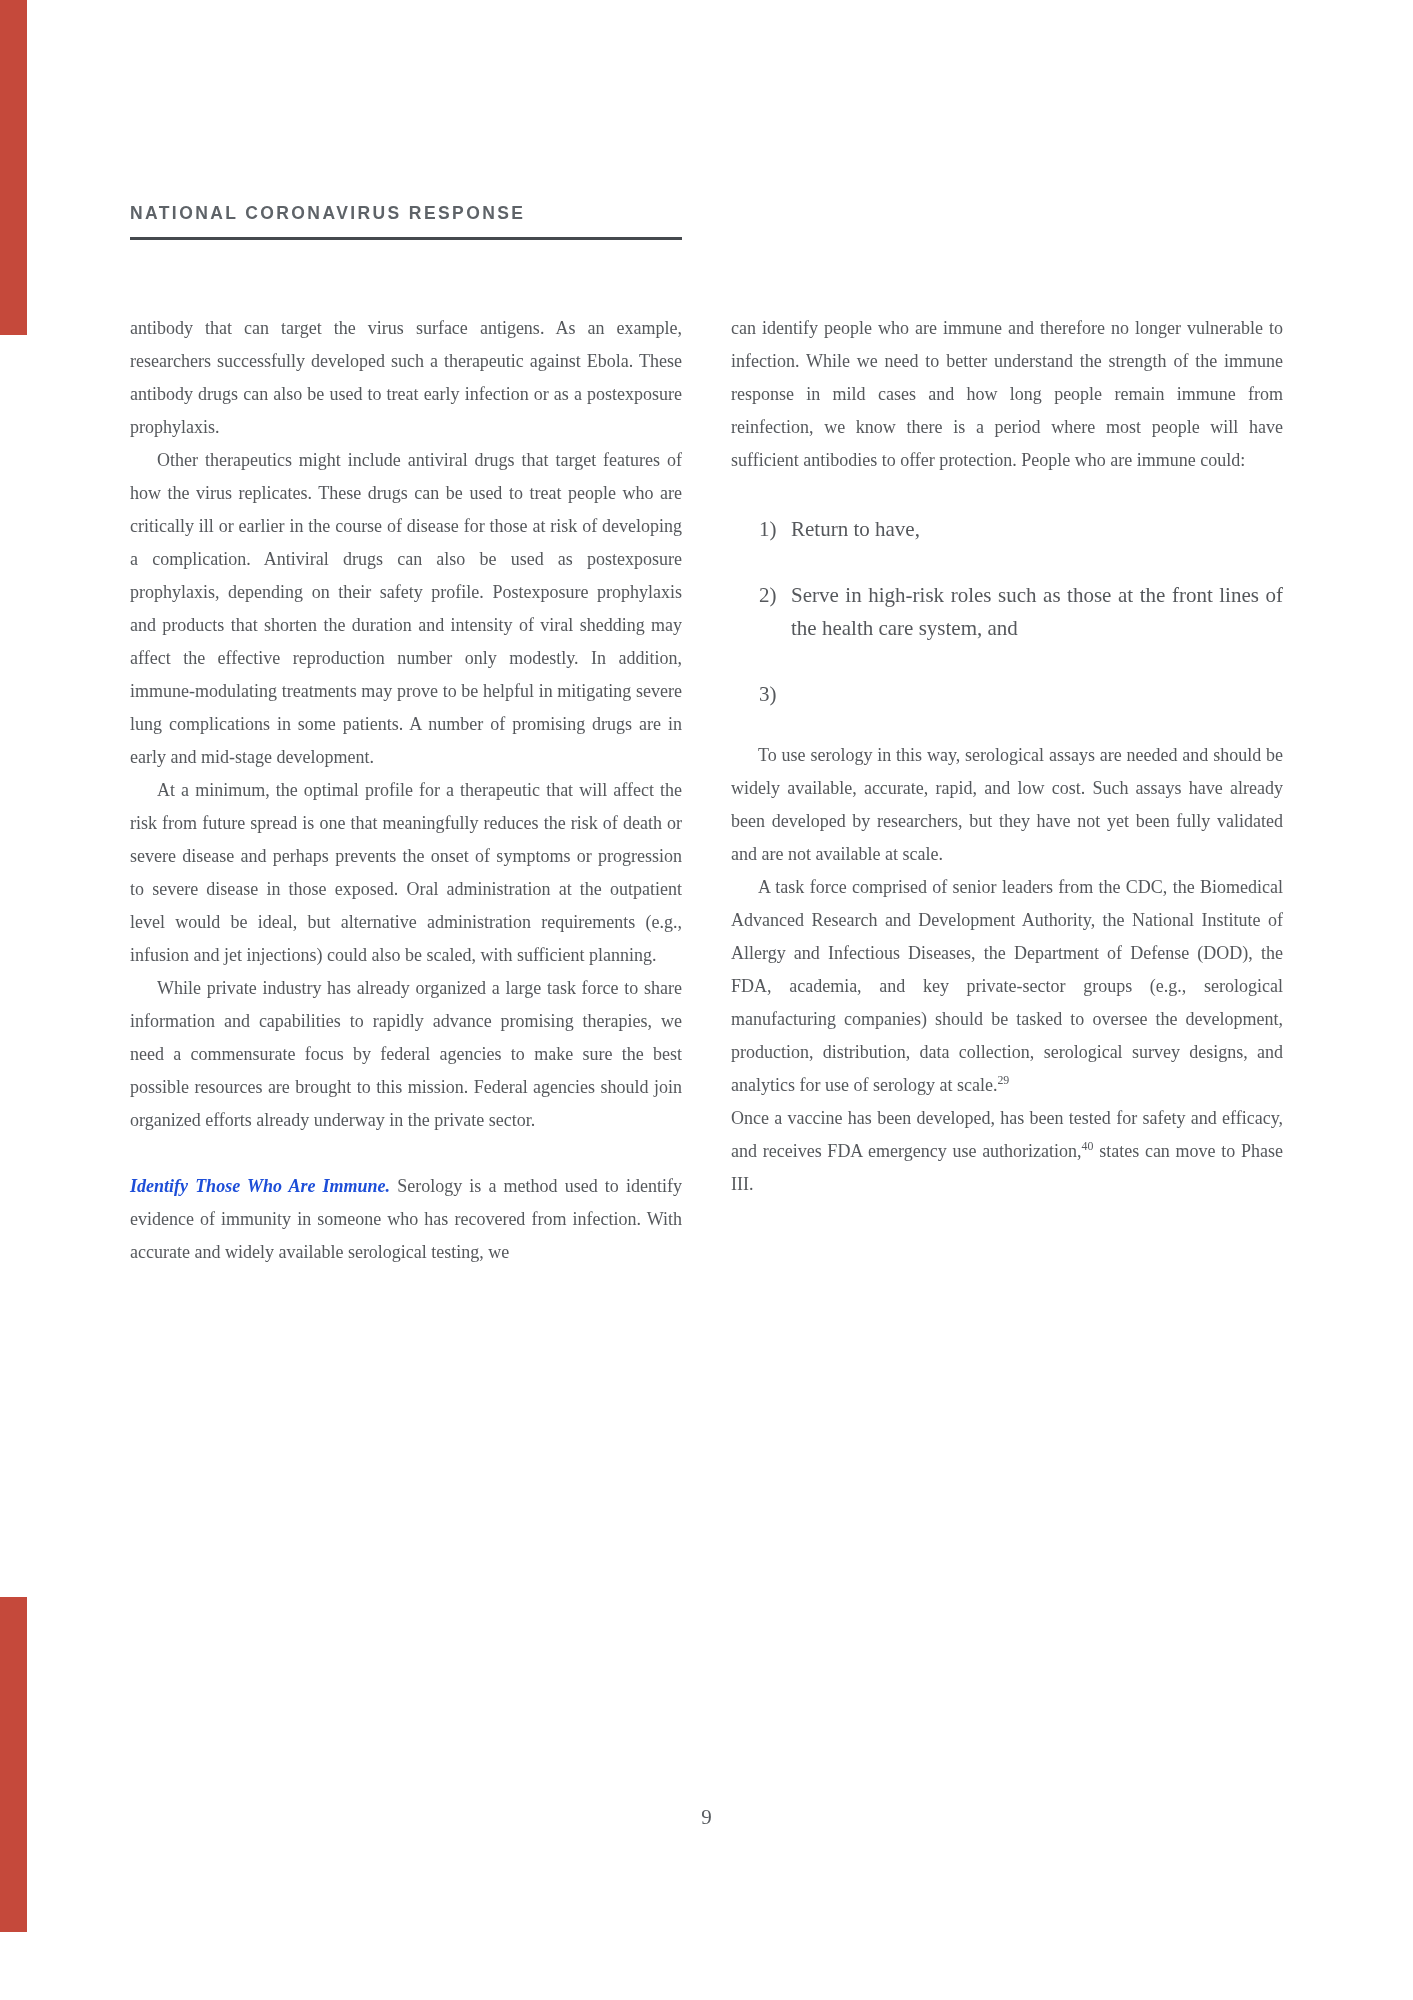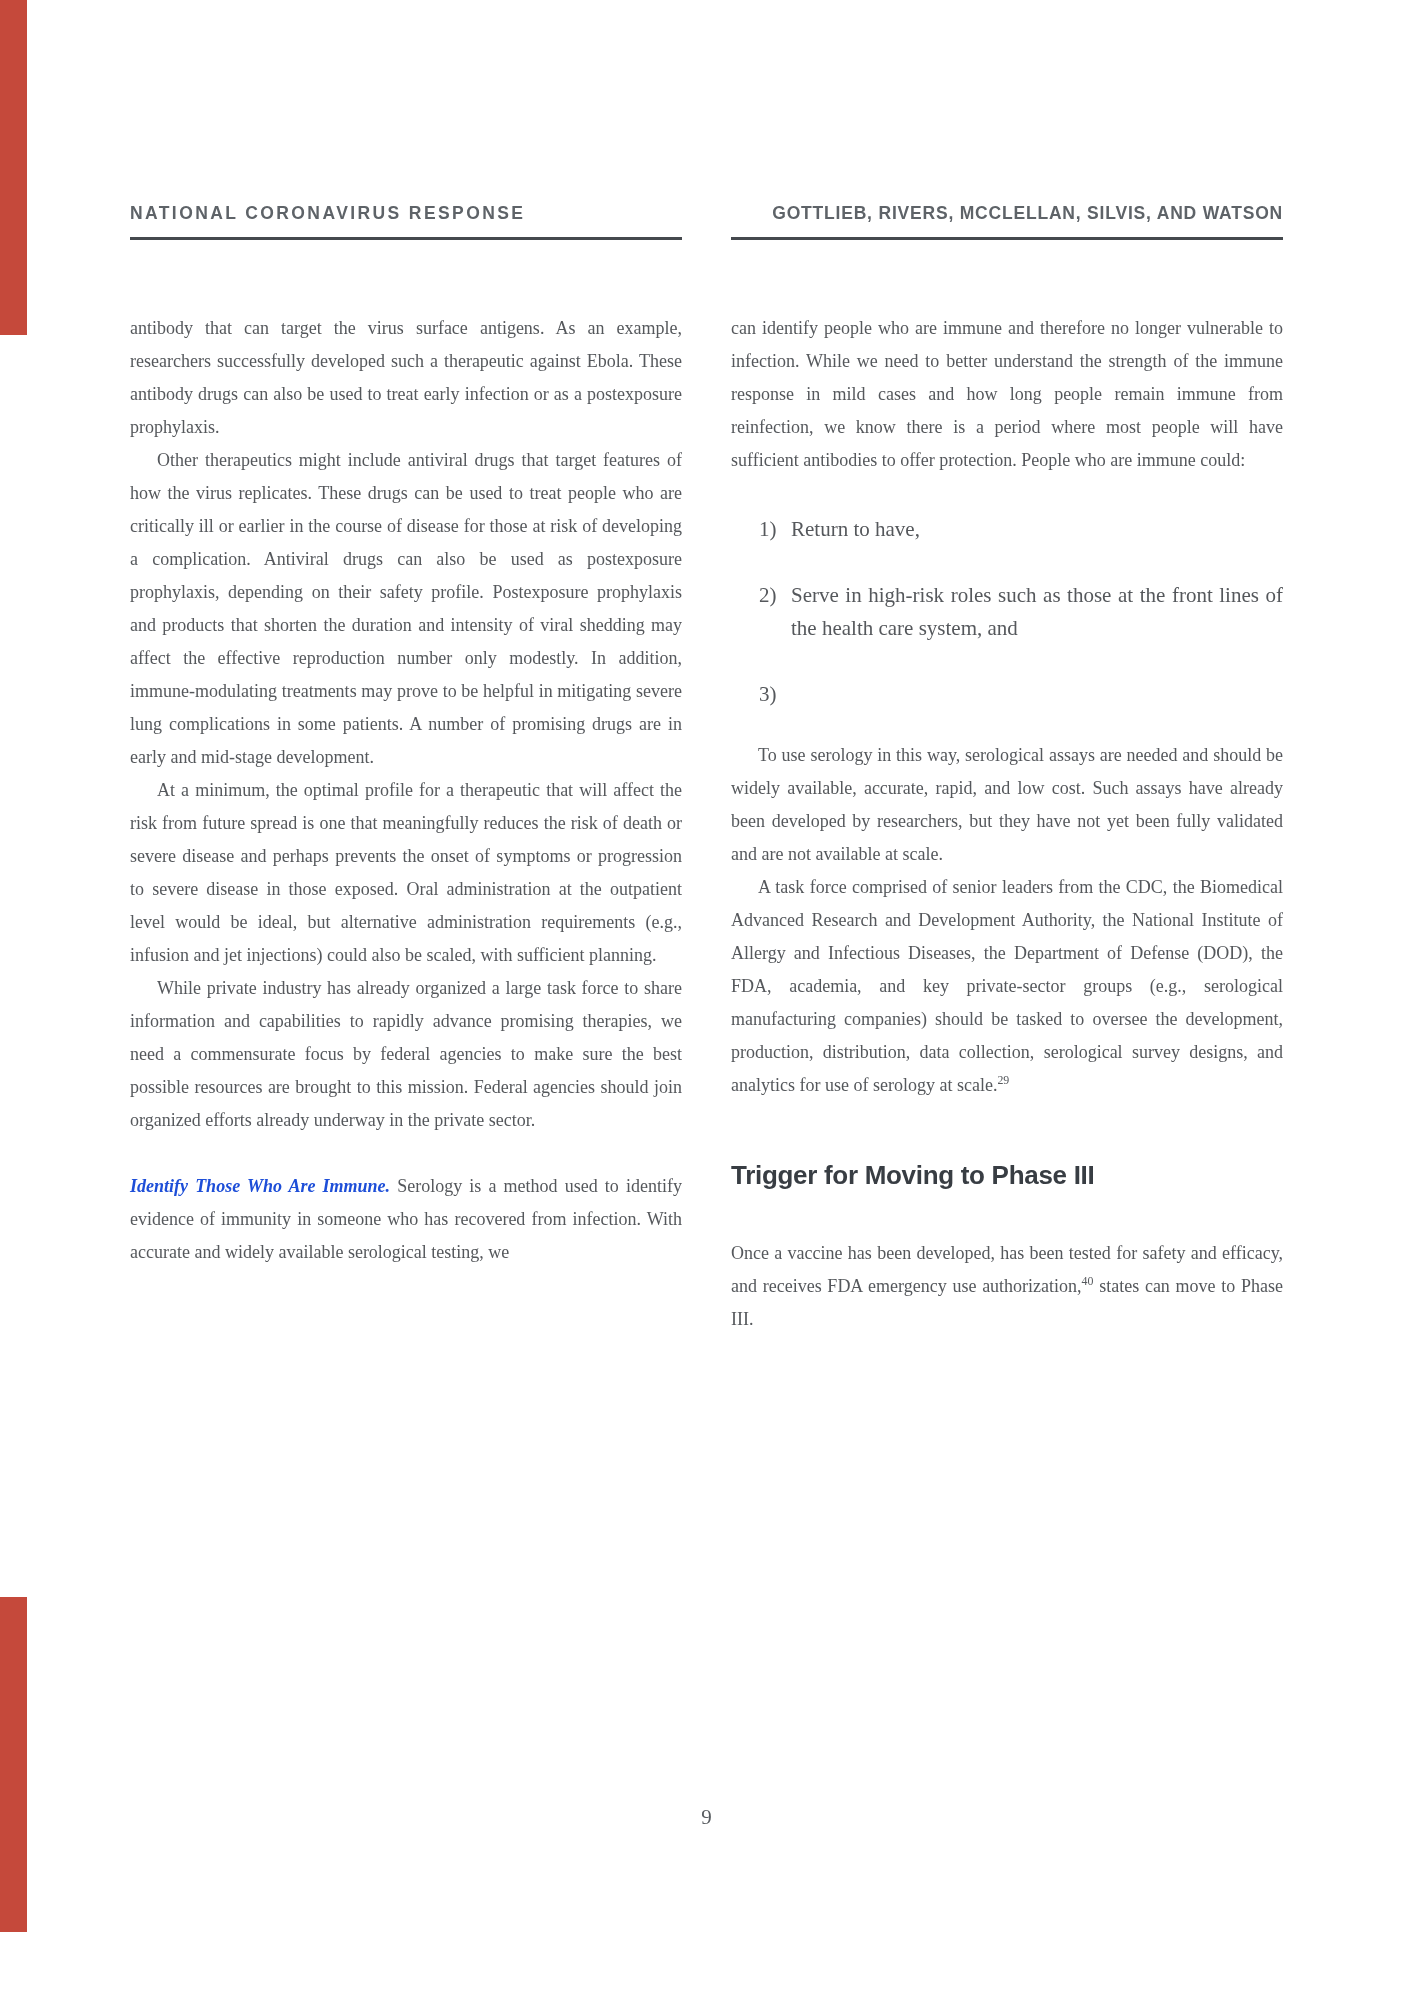--- a/index.html
+++ b/index.html
@@ -110,21 +110,20 @@
 
 <div class="page">
 
   <div class="stripe stripe-top"></div>
   <div class="stripe stripe-bottom"></div>
 
   <div class="content">
 
     <div class="header-row">
       <div class="header-cell left">NATIONAL CORONAVIRUS RESPONSE</div>
-      <div class="header-cell right">GOTTLIEB, RIVERS, MCCLELLAN, SILVIS, AND WATSON</div>
     </div>
 
     <div class="cols">
 
       <div class="col">
         <p>antibody that can target the virus surface antigens. As an example, researchers successfully developed such a therapeutic against Ebola. These antibody drugs can also be used to treat early infection or as a postexposure prophylaxis.</p>
         <p class="indent">Other therapeutics might include antiviral drugs that target features of how the virus replicates. These drugs can be used to treat people who are critically ill or earlier in the course of disease for those at risk of developing a complication. Antiviral drugs can also be used as postexposure prophylaxis, depending on their safety profile. Postexposure prophylaxis and products that shorten the duration and intensity of viral shedding may affect the effective reproduction number only modestly. In addition, immune-modulating treatments may prove to be helpful in mitigating severe lung complications in some patients. A number of promising drugs are in early and mid-stage development.</p>
         <p class="indent">At a minimum, the optimal profile for a therapeutic that will affect the risk from future spread is one that meaningfully reduces the risk of death or severe disease and perhaps prevents the onset of symptoms or progression to severe disease in those exposed. Oral administration at the outpatient level would be ideal, but alternative administration requirements (e.g., infusion and jet injections) could also be scaled, with sufficient planning.</p>
         <p class="indent">While private industry has already organized a large task force to share information and capabilities to rapidly advance promising therapies, we need a commensurate focus by federal agencies to make sure the best possible resources are brought to this mission. Federal agencies should join organized efforts already underway in the private sector.</p>
         <p class="spaced">
@@ -145,21 +144,20 @@
             <span class="list-text">Serve in high-risk roles such as those at the front lines of the health care system, and</span>
           </div>
           <div class="list-item">
             <span class="list-num">3)</span>
           </div>
         </div>
 
         <p class="indent">To use serology in this way, serological assays are needed and should be widely available, accurate, rapid, and low cost. Such assays have already been developed by researchers, but they have not yet been fully validated and are not available at scale.</p>
         <p class="indent"><span>A task force comprised of senior leaders from the CDC, the Biomedical Advanced Research and Development Authority, the National Institute of Allergy and Infectious Diseases, the Department of Defense (DOD), the FDA, academia, and key private-sector groups (e.g., serological manufacturing companies) should be tasked to oversee the development, production, distribution, data collection, serological survey designs, and analytics for use of serology at scale.</span><sup>29</sup></p>
 
-        <h2 class="section-heading">Trigger for Moving to Phase III</h2>
 
         <p><span>Once a vaccine has been developed, has been tested for safety and efficacy, and receives FDA emergency use authorization,</span><sup>40</sup><span> states can move to Phase III.</span></p>
       </div>
 
     </div>
   </div>
 
   <div class="page-number">9</div>
 </div>
 

